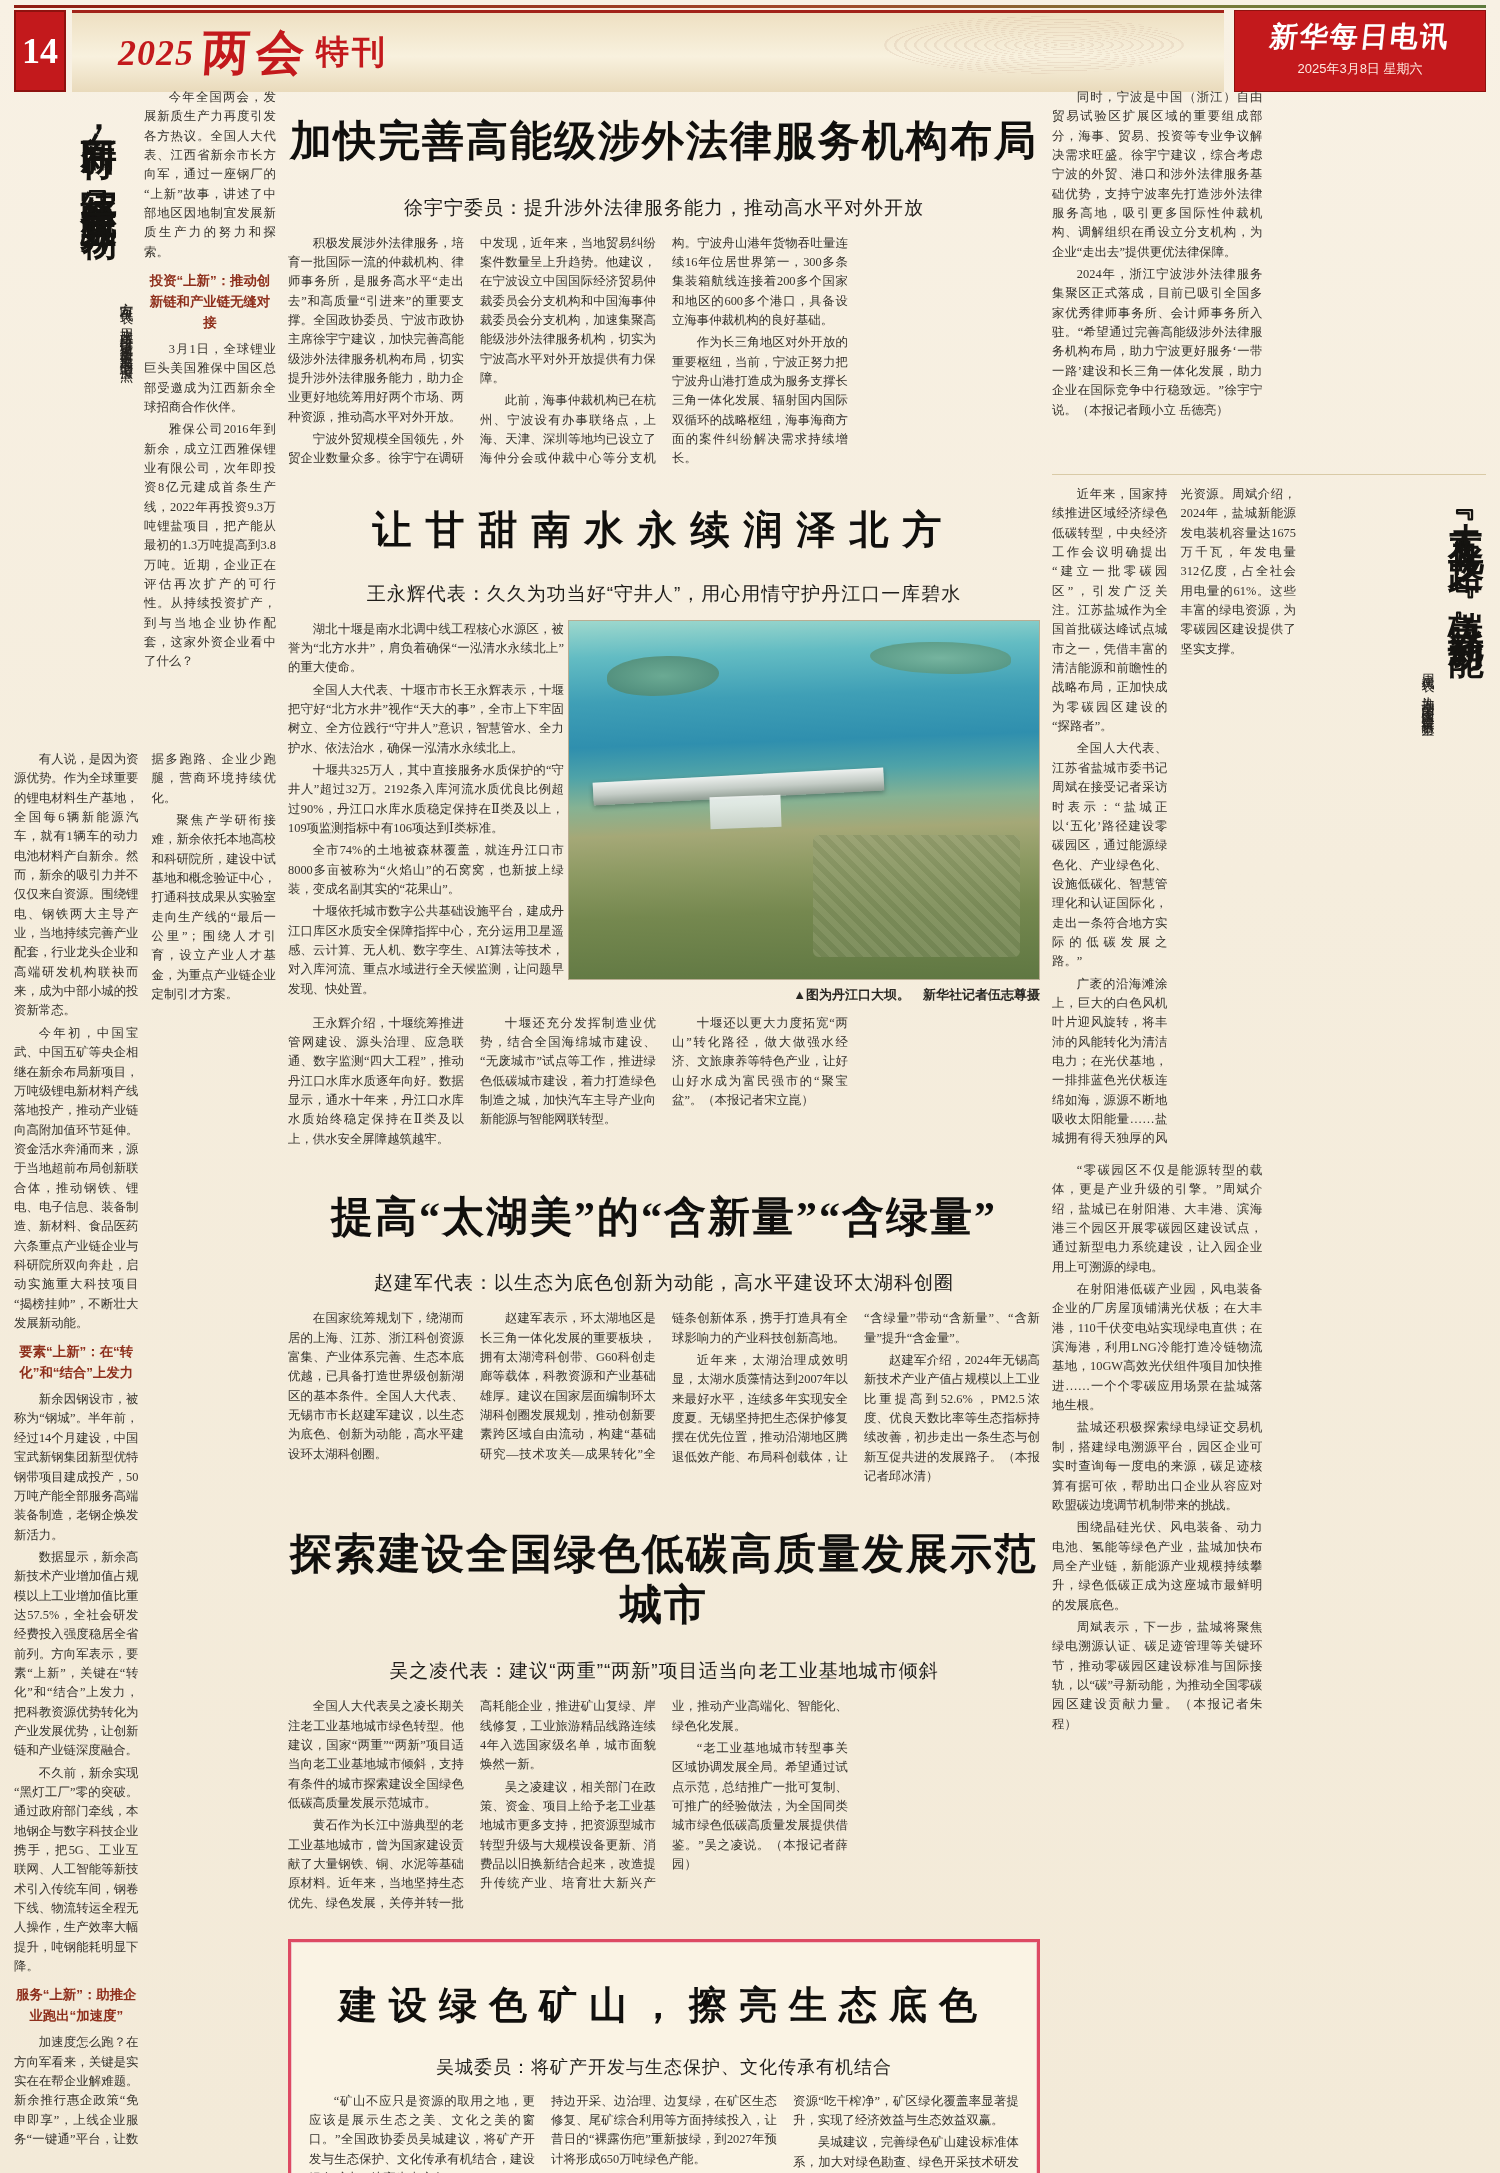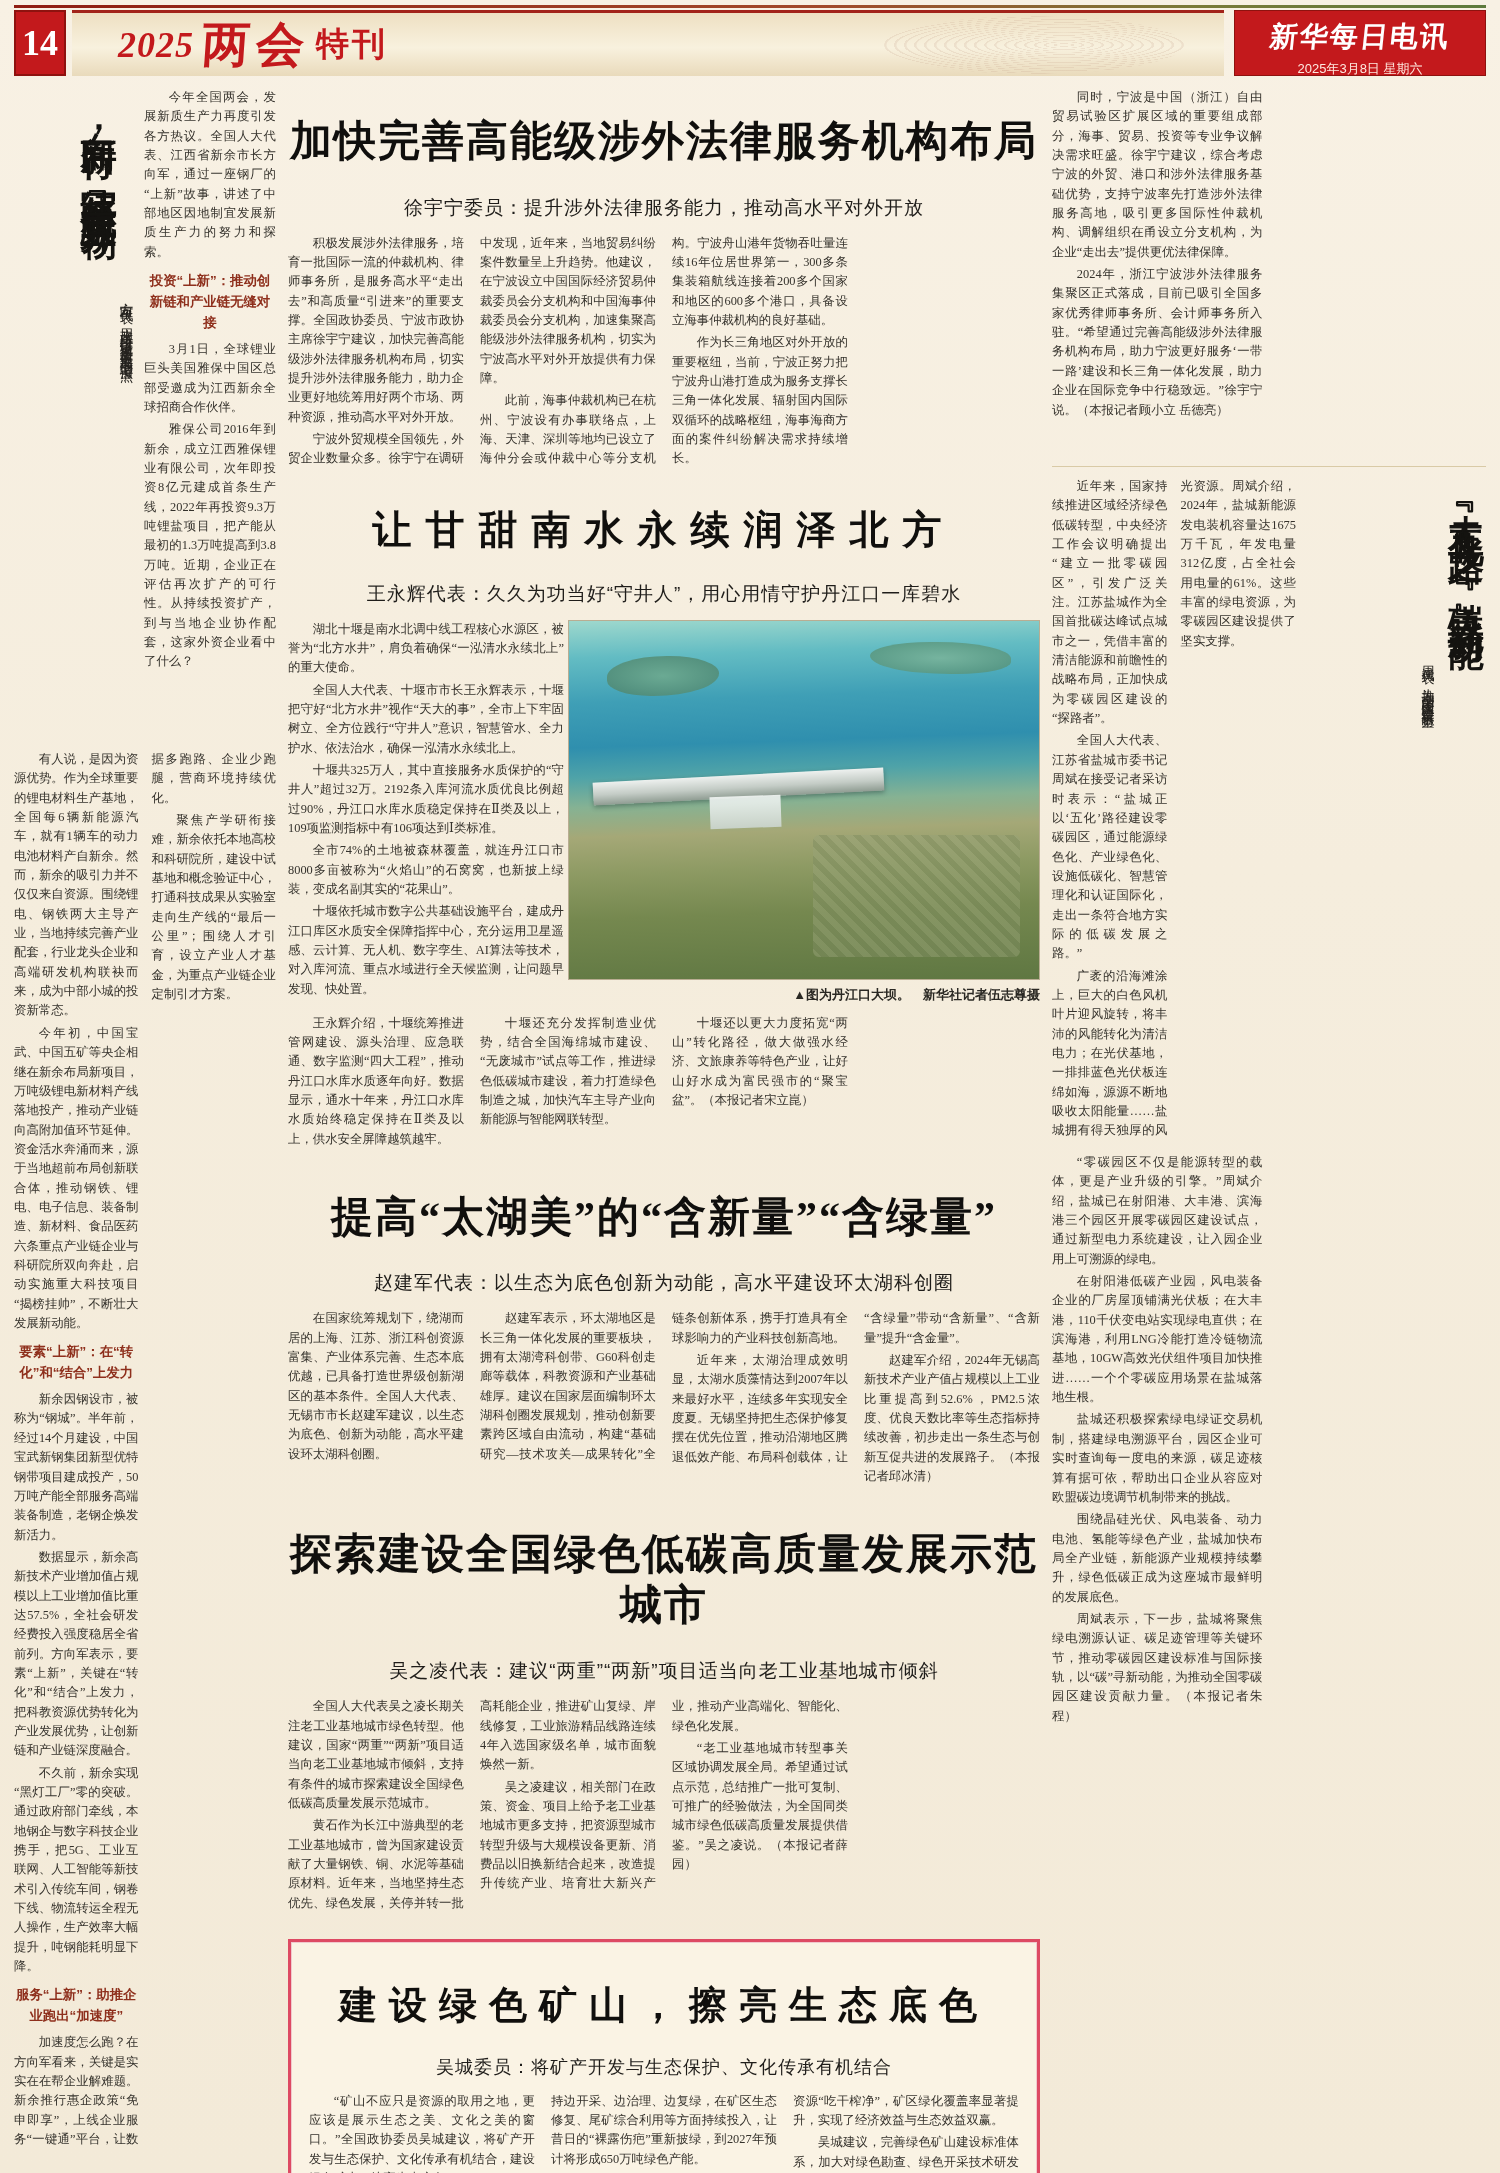--- a/index.html
+++ b/index.html
@@ -1,21 +1,21 @@
 <!DOCTYPE html>
 <html lang="zh"><head>
 <meta charset="utf-8">
 <style>
   html,body{margin:0;padding:0;}
   body{width:1500px;height:2173px;background:#efe7d6;font-family:"Liberation Serif","DejaVu Serif",serif;color:#2c2a26;}
   .page{position:relative;width:1500px;height:2173px;background:linear-gradient(180deg,#f8f1e4 0%,#f5eddd 40%,#f3ead8 100%);overflow:hidden;}
   .toprule{position:absolute;top:5px;left:14px;right:14px;height:3px;background:linear-gradient(90deg,#8f1d12 0%,#a2492a 55%,#7a7a38 80%,#5d7a3c 100%);}
 
   
-  .banner{position:absolute;top:10px;left:14px;right:14px;height:66px;display:flex;align-items:stretch;}
+  .banner{position:absolute;top:10px;left:14px;right:14px;height:82px;display:flex;align-items:stretch;}
   .pn{width:48px;background:#c3191c;border:2px solid #8e120f;color:#fff;font-weight:bold;font-size:36px;display:flex;align-items:center;justify-content:center;}
   .band{flex:1;margin-left:6px;position:relative;background:linear-gradient(180deg,#eee0c2 0%,#f8f1de 55%,#e9dabb 100%);border-top:3px solid #a2231a;display:flex;align-items:center;padding-left:46px;}
   .ed-y{color:#c3191c;font-size:36px;font-weight:bold;font-style:italic;letter-spacing:1px;}
   .ed-m{color:#c3191c;font-size:48px;font-weight:bold;letter-spacing:6px;margin-left:8px;transform:skewX(-4deg);}
   .ed-s{color:#c3191c;font-size:33px;font-weight:bold;margin-left:6px;letter-spacing:3px;}
   .ripple{position:absolute;right:40px;top:3px;width:300px;height:58px;border-radius:50%;opacity:.55;
     background:repeating-radial-gradient(ellipse at 60% 50%, rgba(190,150,128,0) 0 7px, rgba(190,150,128,.32) 8px 10px);}
   .mast{width:252px;margin-left:10px;background:#c3191c;border:1px solid #8e120f;color:#fff;text-align:center;padding-top:7px;box-sizing:border-box;}
   .mast-name{font-size:28px;font-weight:bold;letter-spacing:2px;transform:skewX(-6deg);}
   .mast-date{font-size:13px;margin-top:4px;color:#ffe9df;font-family:"Liberation Sans","DejaVu Sans",sans-serif;}
@@ -58,21 +58,21 @@
   .caption{font-size:13px;font-weight:bold;text-align:right;margin-top:6px;color:#2a2823;font-family:"Liberation Sans","DejaVu Sans",sans-serif;}
   .w-bottom{height:150px;margin-top:10px;}
   .t-body{height:192px;}
   .d-body{height:218px;}
   .redbox{border:3px solid #dd4a63;background:#faf3e4;padding:14px 18px 14px 18px;box-shadow:0 0 0 1px #f0c9ce inset;}
   .m-body{height:150px;}
 
   
   .right-strip{position:absolute;left:1052px;top:88px;width:434px;bottom:12px;display:flex;flex-direction:column;}
   .rs-a{height:368px;flex:0 0 auto;}
-  .rs-f{height:664px;flex:0 0 auto;display:flex;margin-top:10px;border-top:1px solid #d9caa6;padding-top:10px;box-sizing:content-box;}
+  .rs-f{height:664px;flex:0 0 auto;display:flex;margin-top:18px;border-top:1px solid #d9caa6;padding-top:10px;box-sizing:content-box;}
   .rs-f-text{width:244px;height:100%;overflow:hidden;}
   .rs-f-title{writing-mode:vertical-rl;flex:1;padding-top:8px;box-sizing:border-box;}
   .vf-title{font-size:36px;font-weight:bold;letter-spacing:6px;color:#141310;line-height:1.15;}
   .vf-byline{font-size:13px;letter-spacing:2px;padding-top:170px;margin-right:8px;color:#24221e;font-family:"Liberation Sans","DejaVu Sans",sans-serif;}
   .rs-cont{flex:1;margin-top:12px;overflow:hidden;}
 </style>
 </head>
 <body>
 
 <div class="page">

